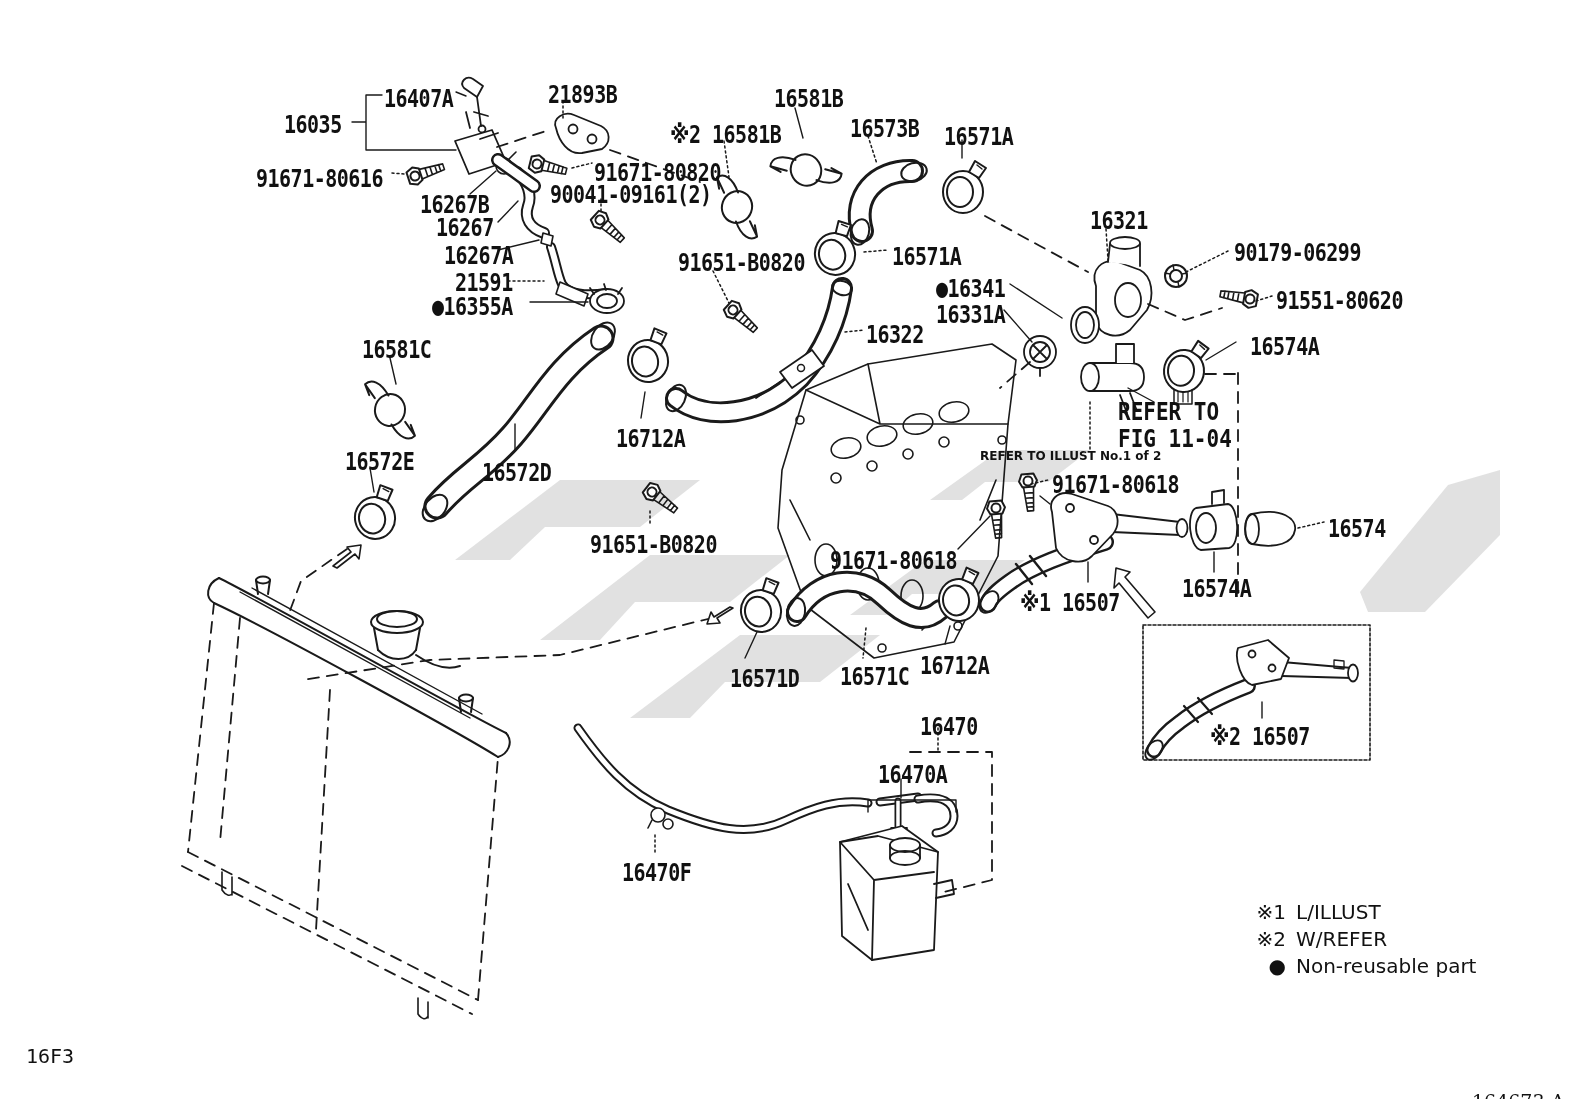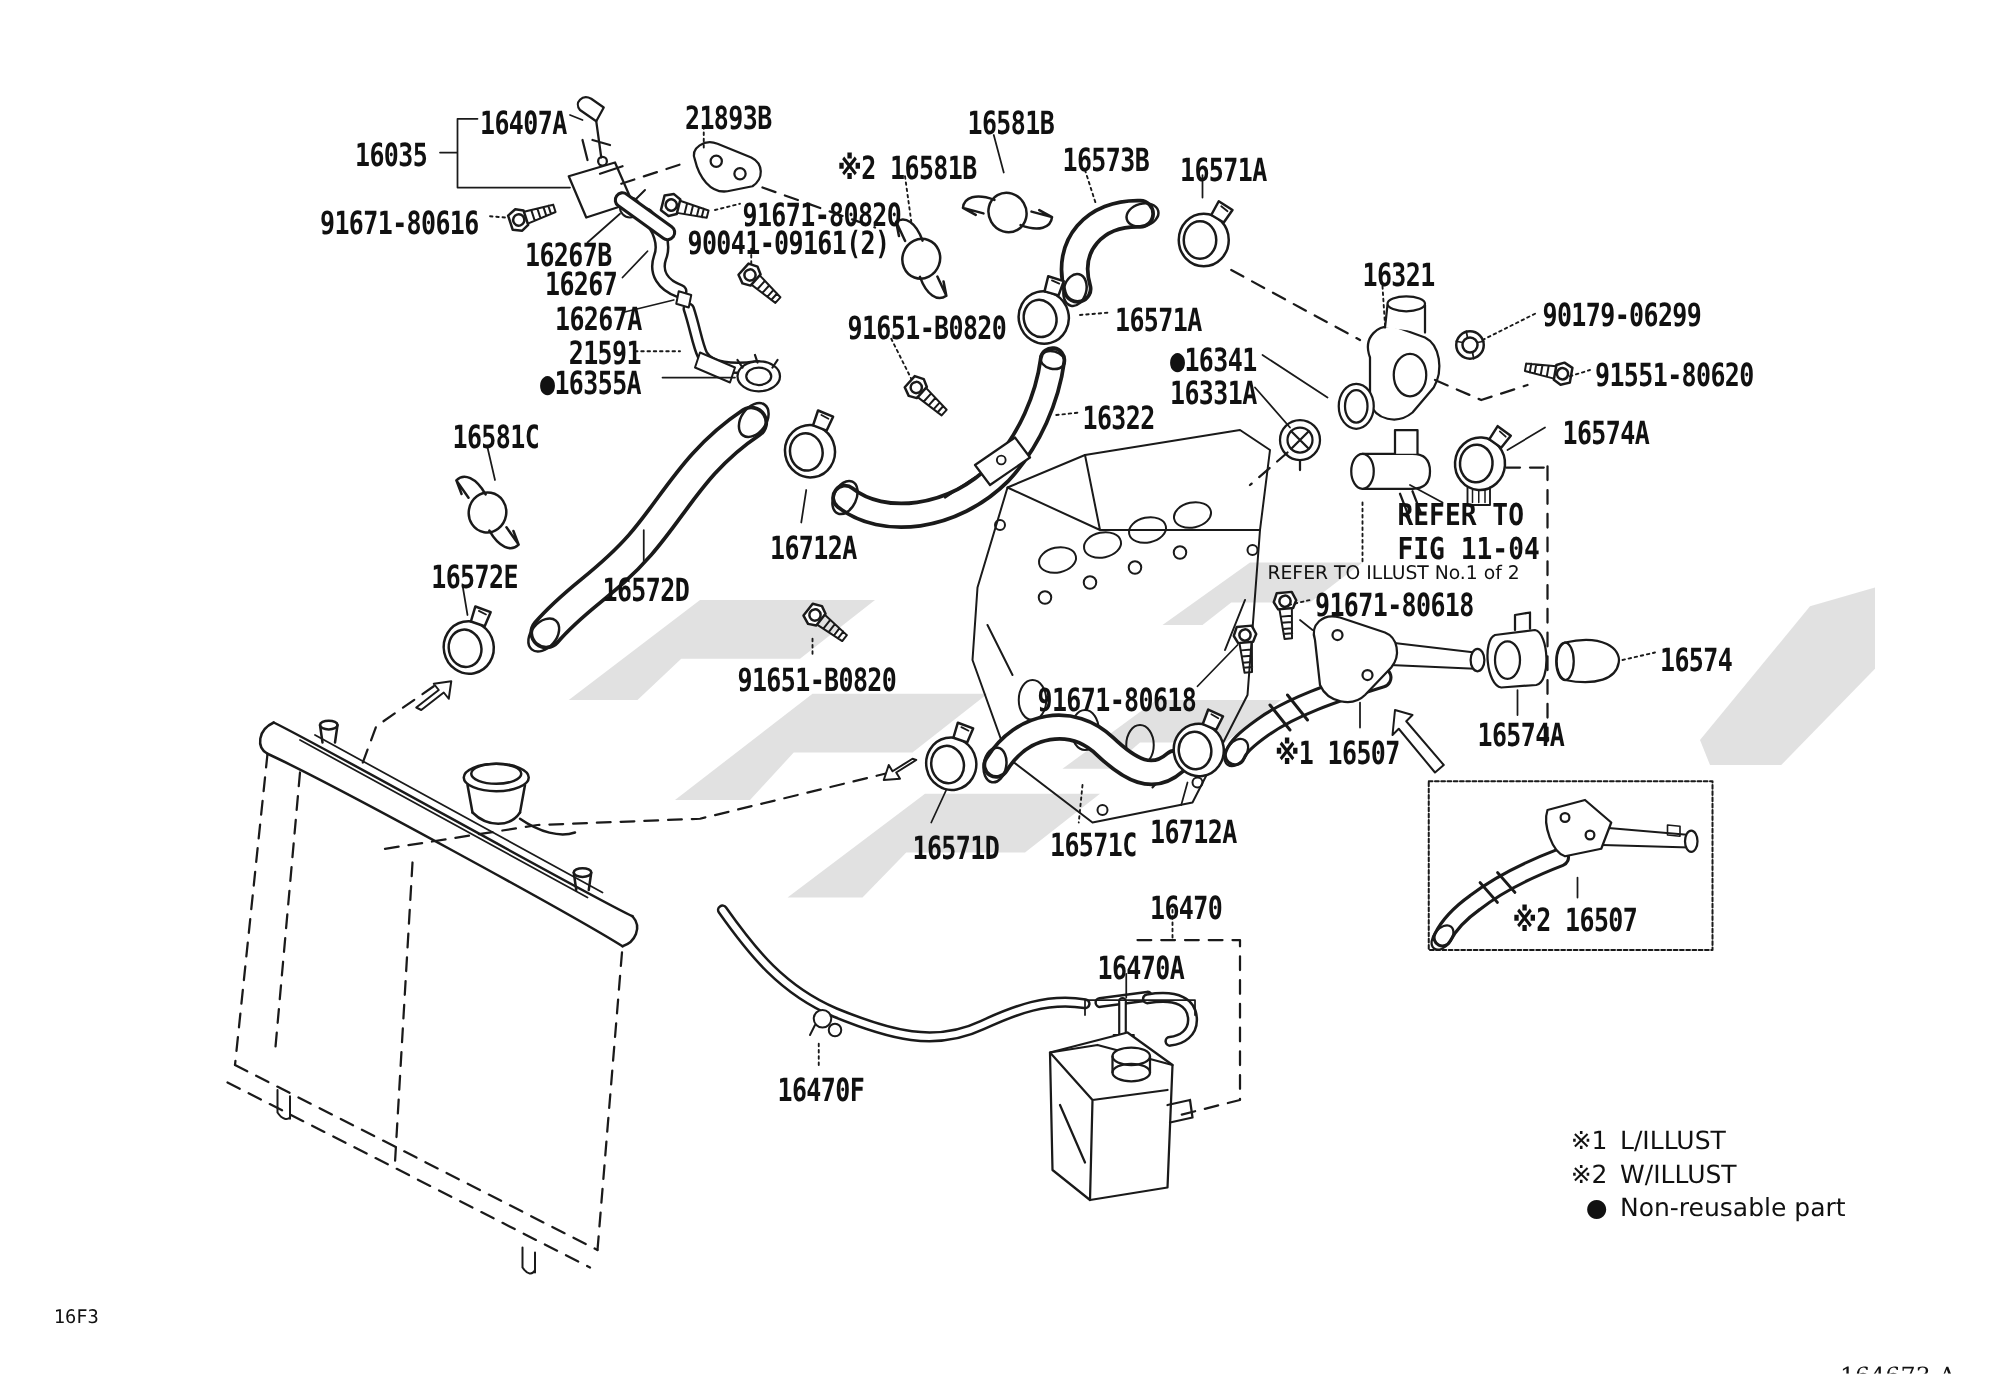--- a/index.html
+++ b/index.html
@@ -6,27 +6,27 @@
   #page{position:relative;width:1592px;height:1099px;background:#fff;overflow:hidden;
         font-family:"DejaVu Sans Mono","DejaVu Sans",monospace;color:#111;}
   #art{position:absolute;left:0;top:0;}
   #label-layer{position:absolute;left:0;top:0;width:100%;height:100%;}
   .plabel{position:absolute;font-weight:bold;font-size:20px;letter-spacing:-0.5px;
           line-height:22px;white-space:pre;color:#111;
           transform:scaleY(1.28);transform-origin:0 0;}
   #refer-fig{position:absolute;left:1118px;top:398px;font-weight:bold;font-size:21px;
              line-height:24px;white-space:pre-line;letter-spacing:0px;
              transform:scaleY(1.15);transform-origin:0 0;}
-  #refer-illust{position:absolute;left:1014px;top:449px;
-                font-family:"DejaVu Sans",sans-serif;font-weight:400;font-size:15px;}
+  #refer-illust{position:absolute;left:980px;top:449px;
+                font-family:"DejaVu Sans",sans-serif;font-weight:700;font-size:12px;}
   #legend{position:absolute;left:1250px;top:900px;font-family:"DejaVu Sans",sans-serif;
           font-size:20px;}
   .legend-row{display:flex;align-items:baseline;height:27px;}
   .legend-sym{display:inline-block;min-width:36px;text-align:right;margin-right:10px;}
-  #sheet-code{position:absolute;left:43px;top:1044px;font-size:15px;}
+  #sheet-code{position:absolute;left:26px;top:1044px;font-size:20px;}
   #figure-code{position:absolute;left:1472px;top:1046px;
                font-family:"DejaVu Serif",serif;font-size:19px;margin-top:44px;}
 </style>
 </head>
 <body>
 
 <div id="page">
 
 <svg id="art" width="1592" height="1099" viewBox="0 0 1592 1099" fill="none" stroke="#1a1a1a" stroke-width="2" stroke-linecap="round" stroke-linejoin="round">
 
@@ -356,21 +356,21 @@
 FIG 11-04</div>
 <div id="refer-illust">REFER TO ILLUST No.1 of 2</div>
 
 <div id="legend">
       <div class="legend-row">
         <span class="legend-sym">※1</span>
         <span>L/ILLUST</span>
       </div>
       <div class="legend-row">
         <span class="legend-sym">※2</span>
-        <span>W/ILLUST</span>
+        <span>W/REFER</span>
       </div>
       <div class="legend-row">
         <span class="legend-sym">●</span>
         <span>Non-reusable part</span>
       </div>
     </div>
 
 <div id="sheet-code">16F3</div>
 <div id="figure-code">164673-A</div>
 

